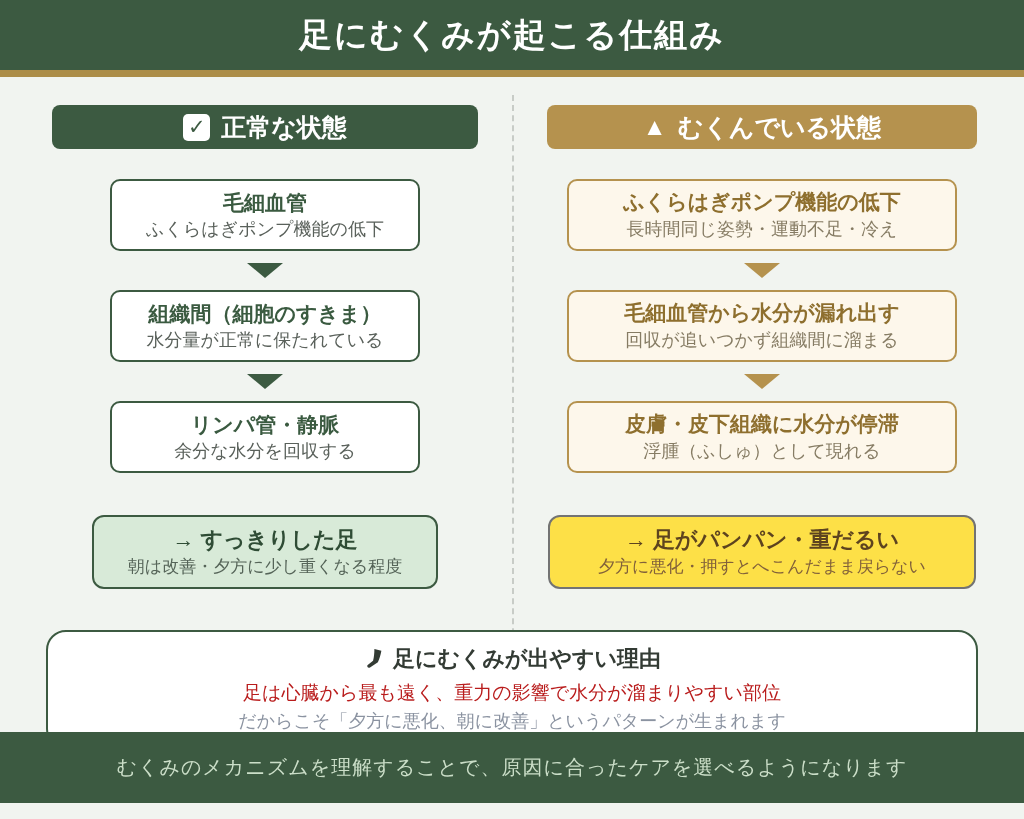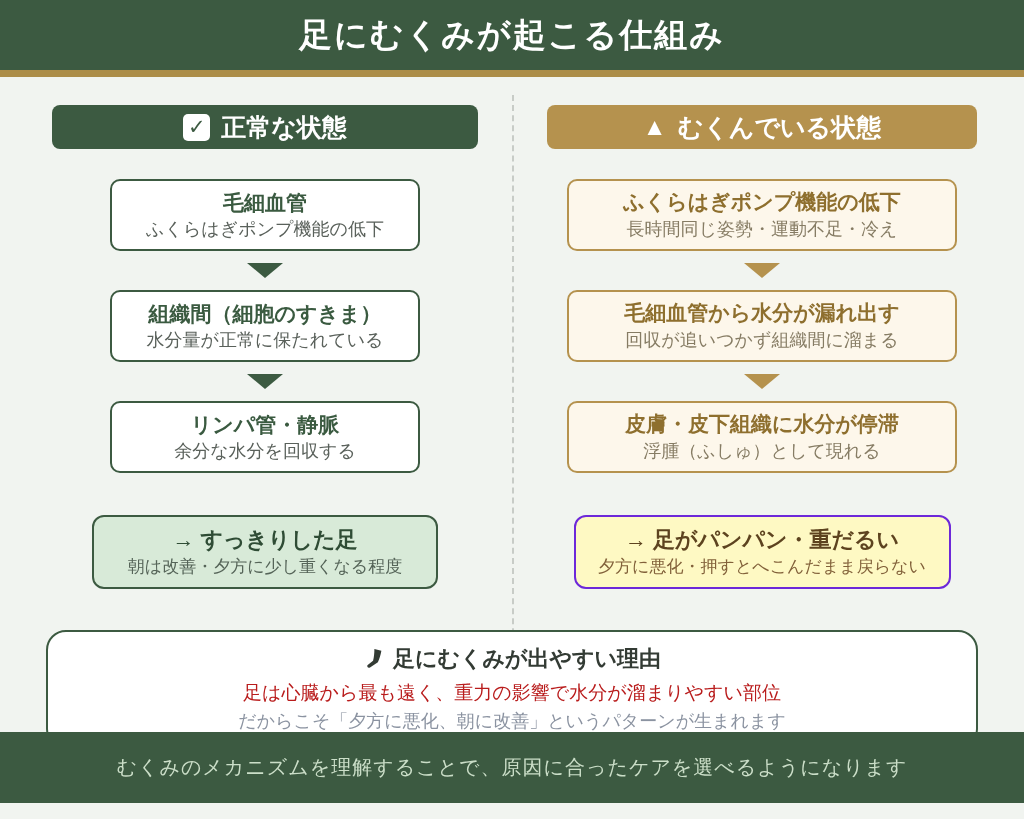--- a/index.html
+++ b/index.html
@@ -95,21 +95,21 @@
   }
   .arrow-down.gold { border-top-color: #b5924e; }
 
   .result {
     border-radius: 12px;
     text-align: center;
     padding: 8px 4px 9px;
     margin: 42px auto 0;
   }
   .result.green-result { width: 346px; background: #d8ead8; border: 2px solid #3c5a41; }
-  .result.gold-result  { width: 377px; background: #fef9c3; border: 2px solid #6d28d9; }
+  .result.gold-result  { width: 428px; background: #fde047; border: 2px solid #737373; }
   .result-title { font-size: 22px; font-weight: 700; line-height: 30px; }
   .green-result .result-title { color: #2f4c35; }
   .gold-result  .result-title { color: #5d431f; }
   .result-desc { font-size: 17px; line-height: 23px; }
   .green-result .result-desc { color: #556458; }
   .gold-result  .result-desc { color: #82613a; }
 
   
   .reason-box {
     position: relative;

